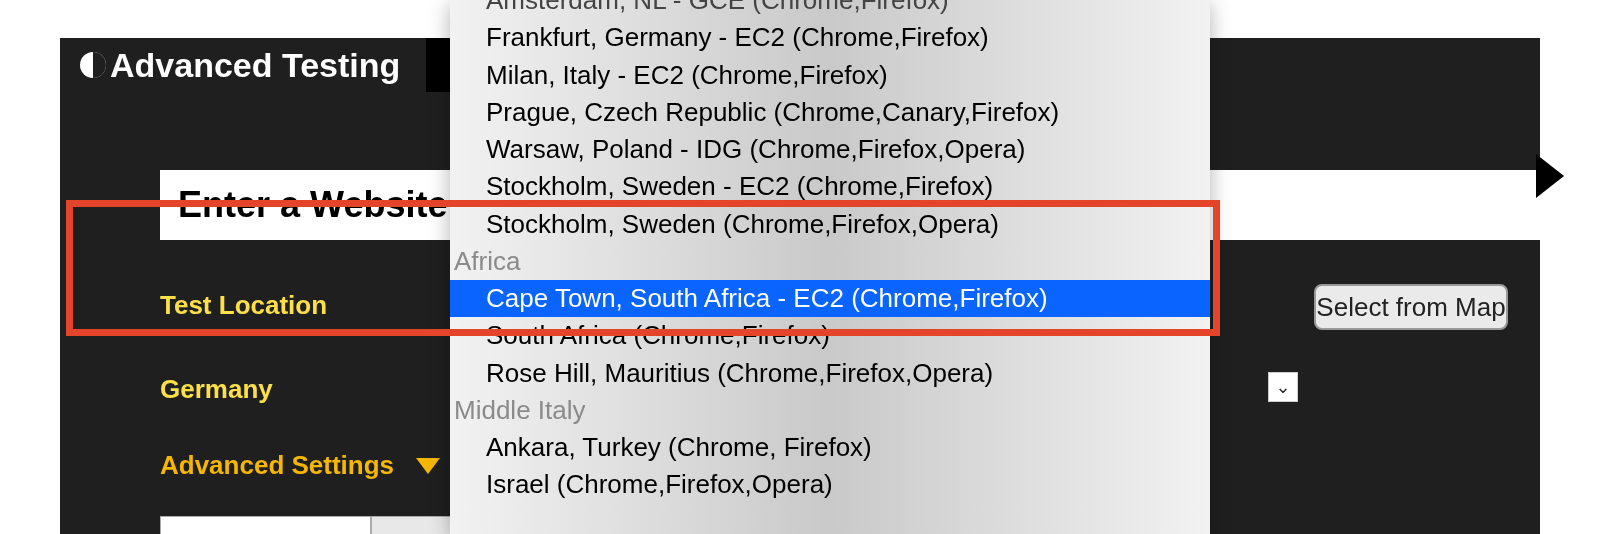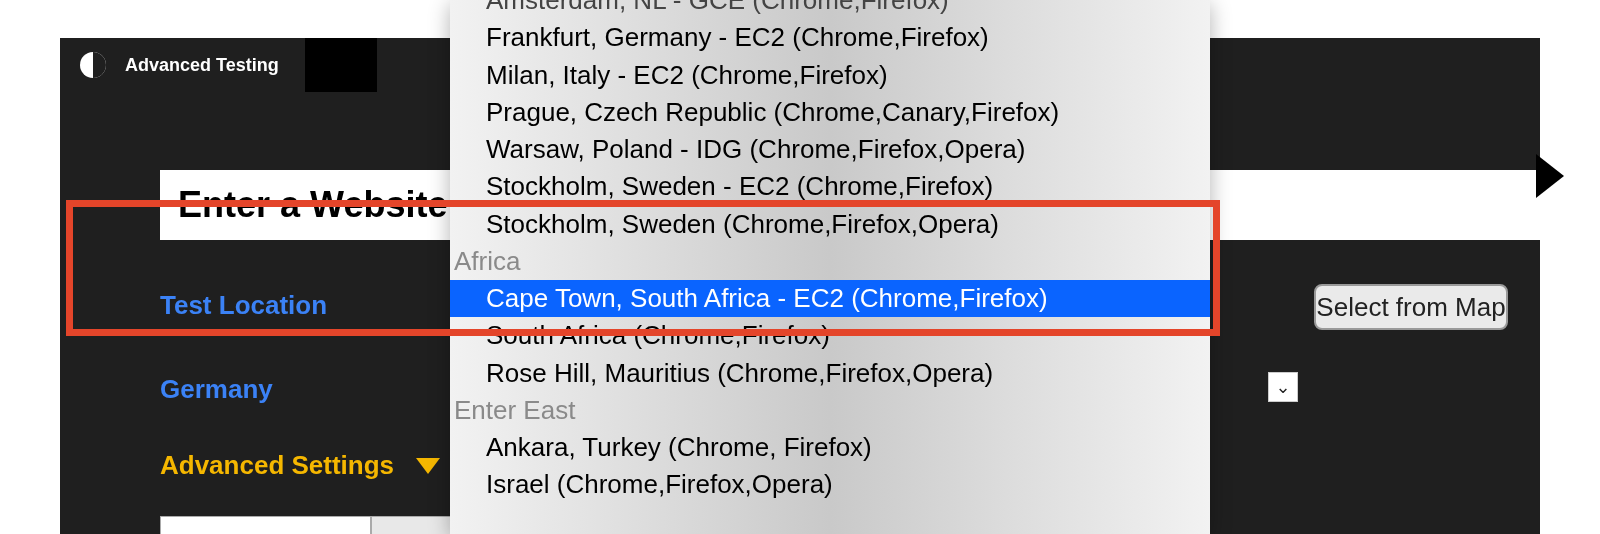--- a/index.html
+++ b/index.html
@@ -23,23 +23,23 @@
       display: flex;
       align-items: stretch;
       height: 54px;
     }
     .tab-active {
       display: flex;
       align-items: center;
       padding: 0 20px;
       background: #1f1f1f;
       color: #fff;
-      font-size: 18px;
-      font-weight: bold;
-      gap: 19px;
+      font-size: 34px;
+      font-weight: bold;
+      gap: 4px;
     }
     .logo-icon {
       width: 26px;
       height: 26px;
       border-radius: 50%;
       background: #fff;
       position: relative;
     }
     .logo-icon::after {
       content: "";
@@ -73,21 +73,21 @@
       position: absolute;
       left: 1536px;
       top: 154px;
       width: 0; height: 0;
       border-top: 22px solid transparent;
       border-bottom: 22px solid transparent;
       border-left: 28px solid #000;
     }
     .field-label {
       position: absolute;
-      color: #3b82f6;
+      color: #fde047;
       font-size: 26px;
       font-weight: bold;
       left: 100px;
       text-align: right;
     }
     .label-location { top: 252px; }
     .label-browser { top: 336px; }
     .adv-settings {
       position: absolute;
       left: 100px;
@@ -242,19 +242,19 @@
       <div class="option">Frankfurt, Germany - EC2 (Chrome,Firefox)</div>
       <div class="option">Milan, Italy - EC2 (Chrome,Firefox)</div>
       <div class="option">Prague, Czech Republic (Chrome,Canary,Firefox)</div>
       <div class="option">Warsaw, Poland - IDG (Chrome,Firefox,Opera)</div>
       <div class="option">Stockholm, Sweden - EC2 (Chrome,Firefox)</div>
       <div class="option">Stockholm, Sweden (Chrome,Firefox,Opera)</div>
       <div class="optgroup">Africa</div>
       <div class="option selected">Cape Town, South Africa - EC2 (Chrome,Firefox)</div>
       <div class="option">South Africa (Chrome,Firefox)</div>
       <div class="option">Rose Hill, Mauritius (Chrome,Firefox,Opera)</div>
-      <div class="optgroup">Enter East</div>
+      <div class="optgroup">Middle Italy</div>
       <div class="option">Ankara, Turkey (Chrome, Firefox)</div>
       <div class="option">Israel (Chrome,Firefox,Opera)</div>
     </div>
 </div>
 
 <div class="highlight-box"></div>
 
 </body></html>

